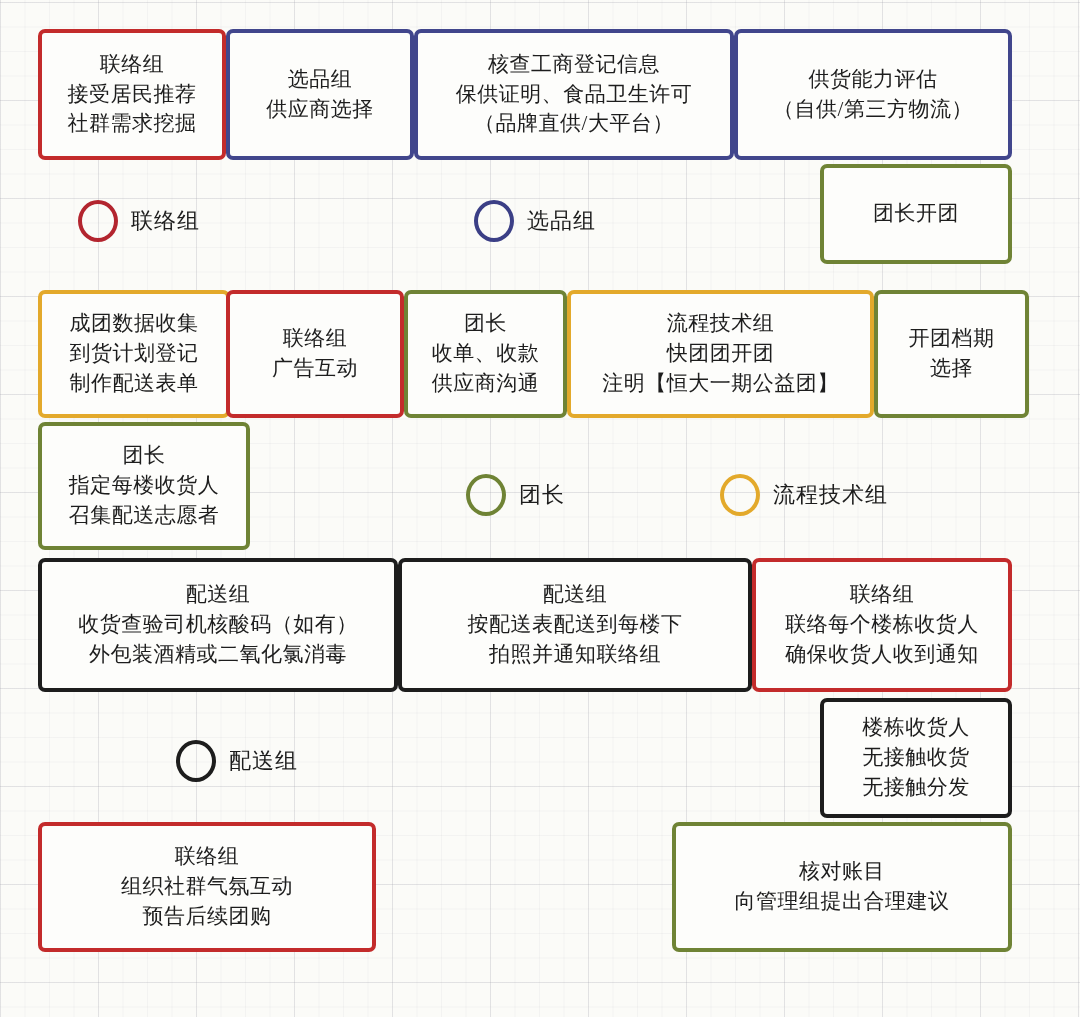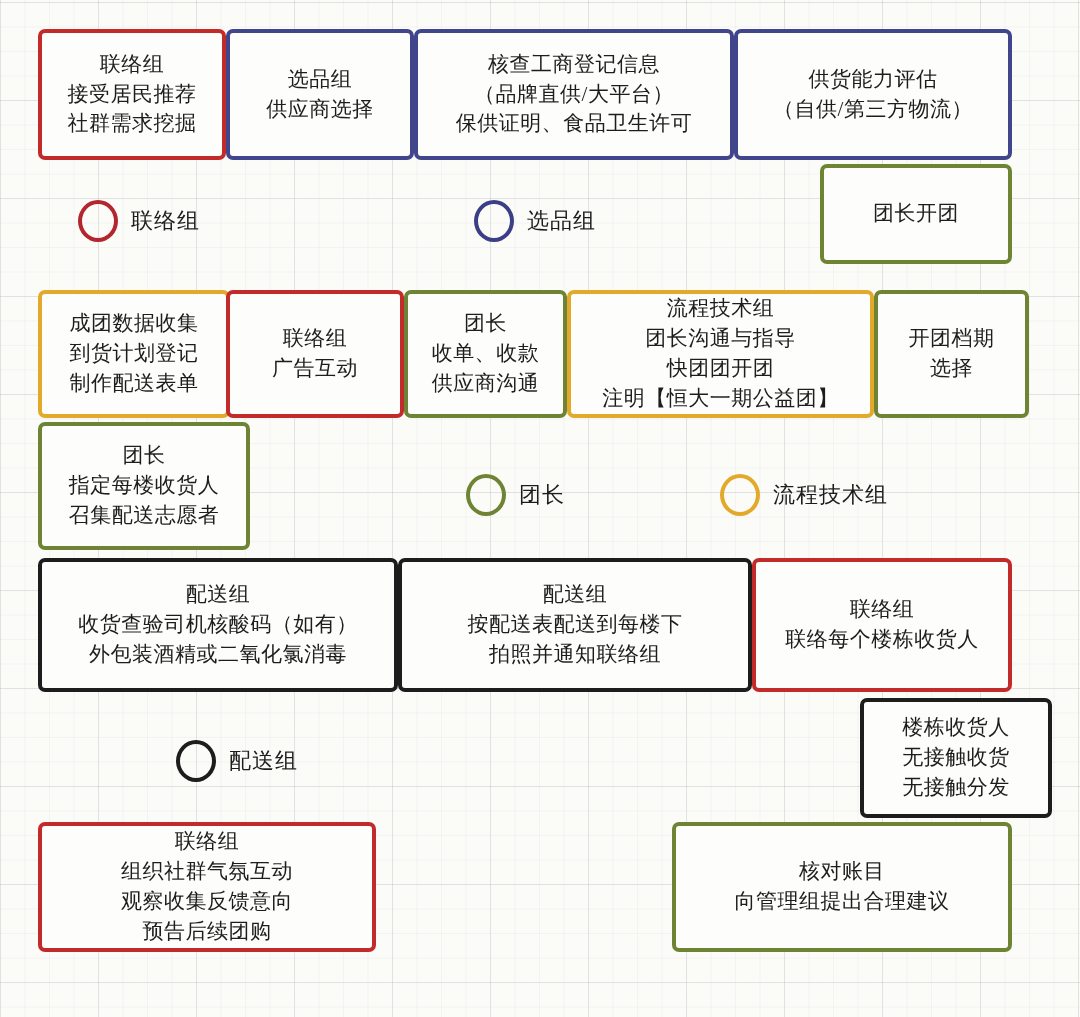--- a/index.html
+++ b/index.html
@@ -97,22 +97,22 @@
       <span class="ln">联络组</span>
       <span class="ln">接受居民推荐</span>
       <span class="ln">社群需求挖掘</span>
     </div>
     <div class="box c-navy" style="left: 226px; top: 29px; width: 188px; height: 131px;">
       <span class="ln">选品组</span>
       <span class="ln">供应商选择</span>
     </div>
     <div class="box c-navy" style="left: 414px; top: 29px; width: 320px; height: 131px;">
       <span class="ln">核查工商登记信息</span>
+      <span class="ln">保供证明、食品卫生许可</span>
       <span class="ln">（品牌直供/大平台）</span>
-      <span class="ln">保供证明、食品卫生许可</span>
     </div>
     <div class="box c-navy" style="left: 734px; top: 29px; width: 278px; height: 131px;">
       <span class="ln">供货能力评估</span>
       <span class="ln">（自供/第三方物流）</span>
     </div>
     <div class="box c-olive" style="left: 820px; top: 164px; width: 192px; height: 100px;">
       <span class="ln">团长开团</span>
     </div>
     <div class="box c-gold" style="left: 38px; top: 290px; width: 192px; height: 128px;">
       <span class="ln">成团数据收集</span>
@@ -123,21 +123,20 @@
       <span class="ln">联络组</span>
       <span class="ln">广告互动</span>
     </div>
     <div class="box c-olive" style="left: 404px; top: 290px; width: 163px; height: 128px;">
       <span class="ln">团长</span>
       <span class="ln">收单、收款</span>
       <span class="ln">供应商沟通</span>
     </div>
     <div class="box c-gold" style="left: 567px; top: 290px; width: 307px; height: 128px;">
       <span class="ln">流程技术组</span>
-      <span class="ln">团长沟通与指导</span>
       <span class="ln">快团团开团</span>
       <span class="ln">注明【恒大一期公益团】</span>
     </div>
     <div class="box c-olive" style="left: 874px; top: 290px; width: 155px; height: 128px;">
       <span class="ln">开团档期</span>
       <span class="ln">选择</span>
     </div>
     <div class="box c-olive" style="left: 38px; top: 422px; width: 212px; height: 128px;">
       <span class="ln">团长</span>
       <span class="ln">指定每楼收货人</span>
@@ -149,30 +148,30 @@
       <span class="ln">外包装酒精或二氧化氯消毒</span>
     </div>
     <div class="box c-black" style="left: 398px; top: 558px; width: 354px; height: 134px;">
       <span class="ln">配送组</span>
       <span class="ln">按配送表配送到每楼下</span>
       <span class="ln">拍照并通知联络组</span>
     </div>
     <div class="box c-red" style="left: 752px; top: 558px; width: 260px; height: 134px;">
       <span class="ln">联络组</span>
       <span class="ln">联络每个楼栋收货人</span>
+      <span class="ln">确保收货人收到通知</span>
     </div>
-    <div class="box c-black" style="left: 820px; top: 698px; width: 192px; height: 120px; margin-left: 40px;">
+    <div class="box c-black" style="left: 820px; top: 698px; width: 192px; height: 120px;">
       <span class="ln">楼栋收货人</span>
       <span class="ln">无接触收货</span>
       <span class="ln">无接触分发</span>
     </div>
     <div class="box c-red" style="left: 38px; top: 822px; width: 338px; height: 130px;">
       <span class="ln">联络组</span>
       <span class="ln">组织社群气氛互动</span>
-      <span class="ln">观察收集反馈意向</span>
       <span class="ln">预告后续团购</span>
     </div>
     <div class="box c-olive" style="left: 672px; top: 822px; width: 340px; height: 130px;">
       <span class="ln">核对账目</span>
       <span class="ln">向管理组提出合理建议</span>
     </div>
     <div class="legend" style="left: 78px; top: 200px;">
       <span class="ring c-red"></span>
       <span class="lbl">联络组</span>
     </div>

